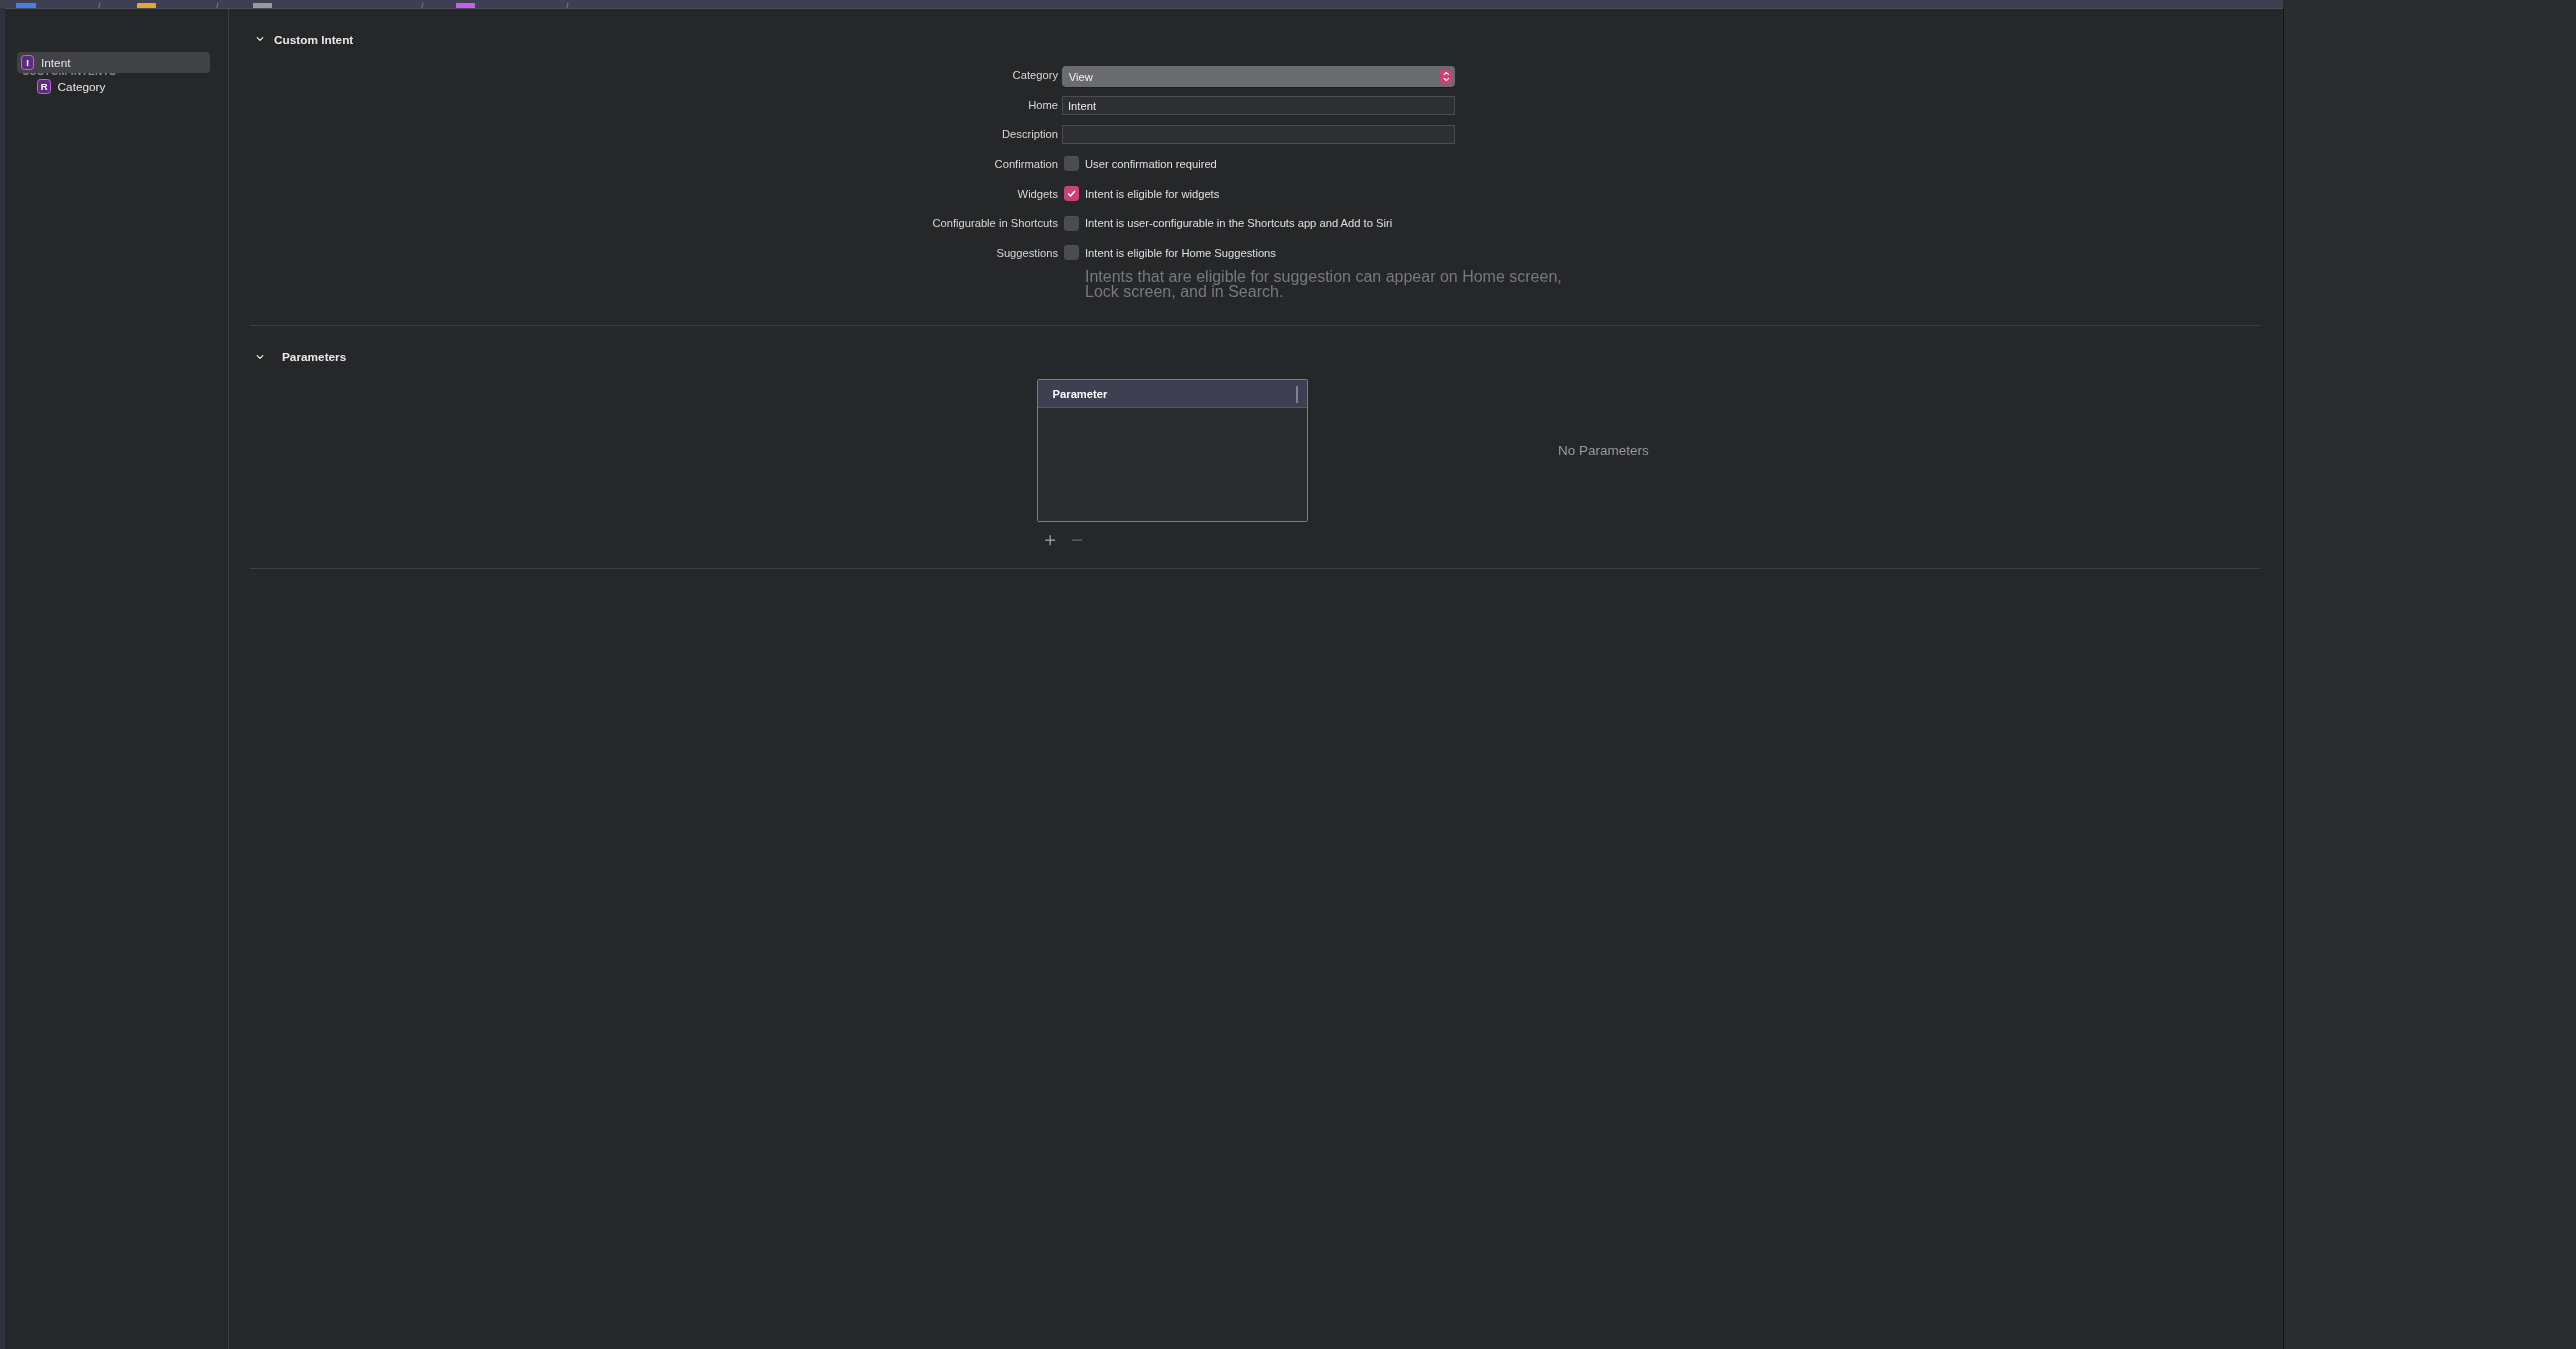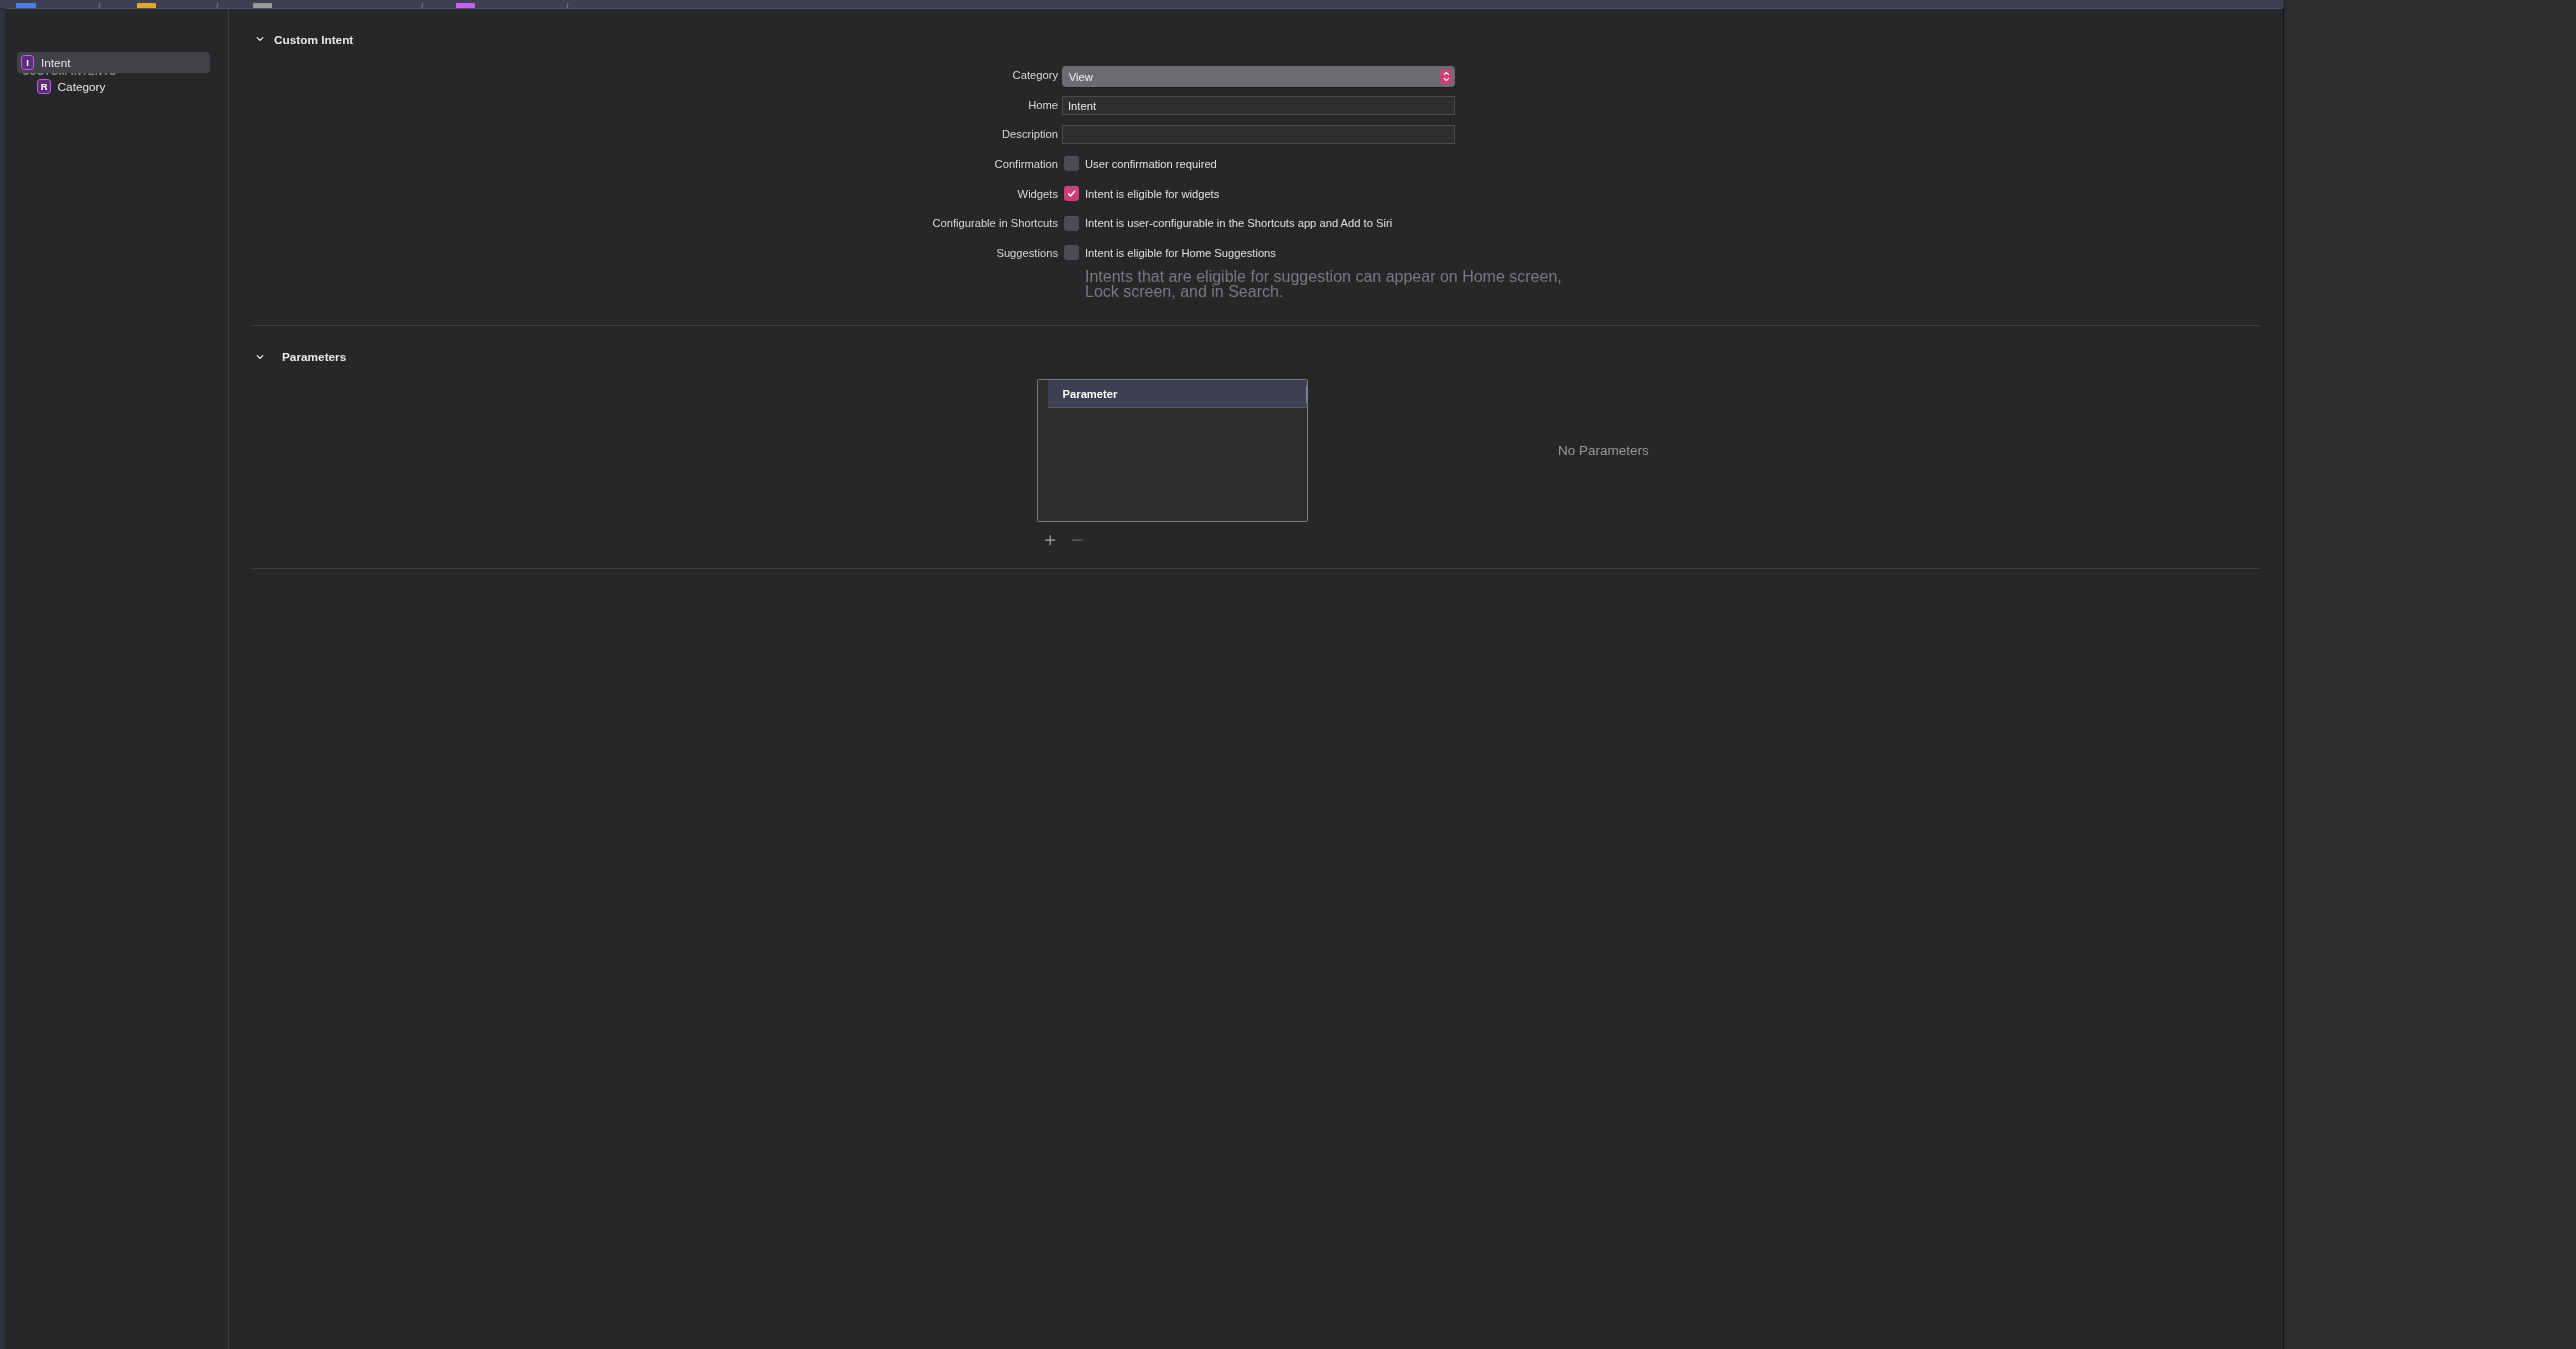--- a/index.html
+++ b/index.html
@@ -235,21 +235,20 @@
   }
   #param-header {
     position: absolute;
     left: 0; top: 0;
     width: 100%; height: 28px;
     background: #3e4052;
     border-bottom: 1.1px solid #55586b;
     box-sizing: border-box;
     display: flex;
     align-items: center;
-    margin-left: 10px;
   }
   #param-header-label {
     font-size: 11.2px;
     font-weight: bold;
     color: #ffffff;
     padding-left: 14.6px;
   }
   #param-col-divider {
     position: absolute;
     right: 9.5px; top: 5.6px;

